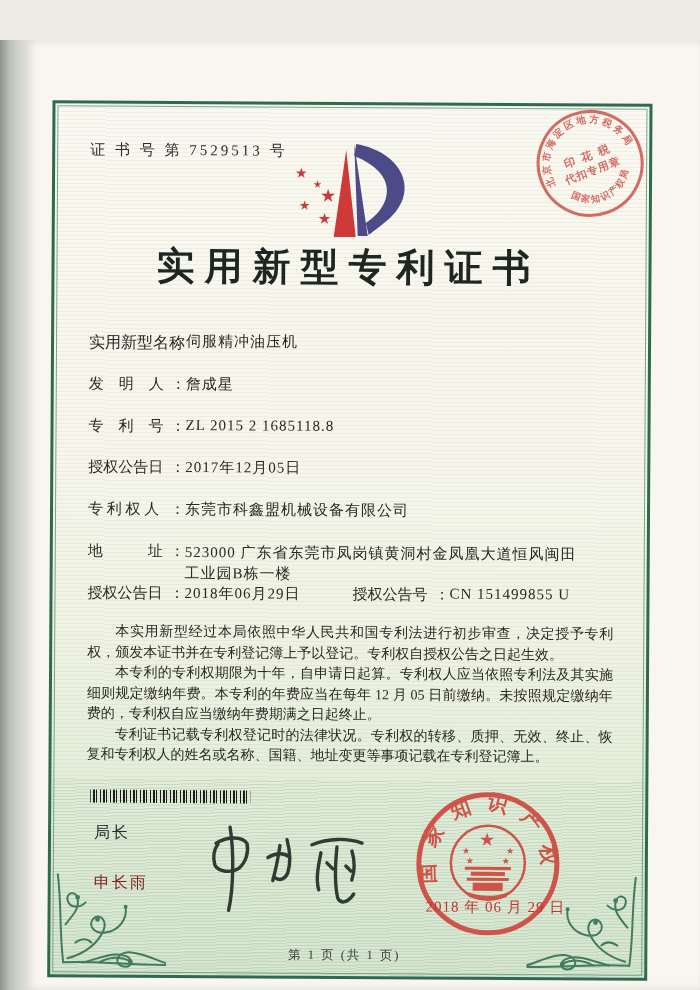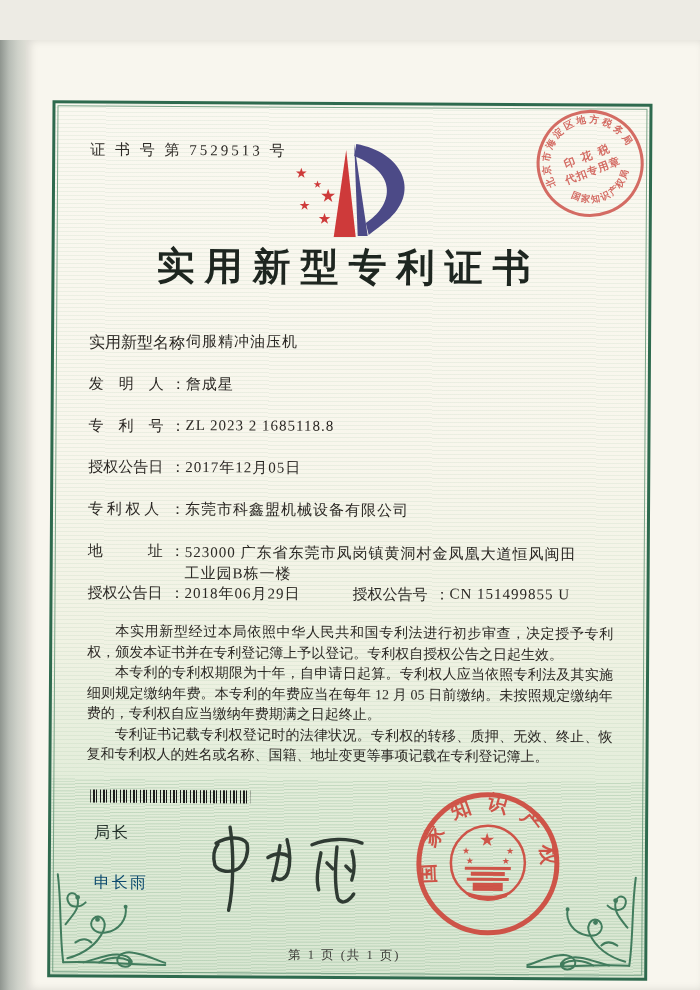--- a/index.html
+++ b/index.html
@@ -34,21 +34,21 @@
   .fvalue{display:inline-block;vertical-align:top;letter-spacing:1px;}
   .addr-lines{display:inline-block;vertical-align:top;letter-spacing:1px;line-height:21px;white-space:normal;width:430px;}
   .addr-l1,.addr-l2{display:block;}
   .pair2{position:absolute;left:265px;top:0;}
   .paras{position:absolute;left:88px;top:583px;width:526px;color:#2b2824;}
   .paras p{margin:0;font-size:14px;line-height:20.5px;text-align:justify;text-indent:2em;}
   .barcode{position:absolute;left:92px;top:751px;width:160px;height:13px;
     background:repeating-linear-gradient(90deg,#1c1c1c 0 1px,rgba(0,0,0,0) 1px 3px,#1c1c1c 3px 5px,rgba(0,0,0,0) 5px 6px,#1c1c1c 6px 7px,rgba(0,0,0,0) 7px 10px);}
   .bureau-title{position:absolute;left:96px;top:784px;font-size:16px;color:#23302a;
     font-family:"Liberation Sans","DejaVu Sans",sans-serif;letter-spacing:2px;}
-  .bureau-name{position:absolute;left:96px;top:834px;font-size:16px;color:#0c4a6e;
+  .bureau-name{position:absolute;left:96px;top:834px;font-size:16px;color:#7f1d1d;
     font-family:"Liberation Sans","DejaVu Sans",sans-serif;letter-spacing:2px;}
   .signature{position:absolute;left:196px;top:778px;width:185px;height:100px;}
   .seal{position:absolute;left:405px;top:738px;width:170px;height:170px;}
   .seal-date{position:absolute;left:428px;top:857px;width:140px;font-size:15px;color:#c2362f;
     letter-spacing:1px;white-space:nowrap;}
   .ornament{position:absolute;width:120px;height:105px;}
   .orn-left{left:56px;top:826px;}
   .orn-right{left:522px;top:826px;transform:scaleX(-1);}
   .footer{position:absolute;left:50px;top:907px;width:594px;text-align:center;
     font-size:12.5px;letter-spacing:2px;color:#3a3a36;}
@@ -84,21 +84,21 @@
 
     <div class="title">实用新型专利证书</div>
 
     <div class="fieldrow" style="top:293px">
       <span class="flabel small">实用新型名称</span><span class="fcolon">：</span><span class="fvalue">伺服精冲油压机</span>
     </div>
     <div class="fieldrow" style="top:336px">
       <span class="flabel">发　明　人</span><span class="fcolon">：</span><span class="fvalue">詹成星</span>
     </div>
     <div class="fieldrow" style="top:378px">
-      <span class="flabel">专　利　号</span><span class="fcolon">：</span><span class="fvalue">ZL 2023 2 1685118.8</span>
+      <span class="flabel">专　利　号</span><span class="fcolon">：</span><span class="fvalue">ZL 2015 2 1685118.8</span>
     </div>
     <div class="fieldrow" style="top:419px">
       <span class="flabel">授权公告日</span><span class="fcolon">：</span><span class="fvalue">2017年12月05日</span>
     </div>
     <div class="fieldrow" style="top:461px">
       <span class="flabel">专 利 权 人</span><span class="fcolon">：</span><span class="fvalue">东莞市科鑫盟机械设备有限公司</span>
     </div>
     <div class="fieldrow" style="top:503px">
       <span class="flabel">地　　　址</span><span class="fcolon">：</span><span class="addr-lines"><span class="addr-l1">523000 广东省东莞市凤岗镇黄洞村金凤凰大道恒风闽田</span><span class="addr-l2">工业园B栋一楼</span></span>
     </div>
@@ -153,20 +153,21 @@
           <text x="63" y="85" font-size="9" fill="#cd4036">★</text>
           <text x="99" y="85" font-size="9" fill="#cd4036">★</text>
           <rect x="62" y="88" width="46" height="3" fill="#cd4036"></rect>
           <rect x="68" y="93" width="34" height="4" fill="#cd4036"></rect>
           <rect x="64" y="99" width="42" height="3" fill="#cd4036"></rect>
           <rect x="70" y="104" width="30" height="8" fill="#cd4036"></rect>
           <path d="M 64 113 Q 85 121 106 113 L 104 118 Q 85 125 66 118 Z" fill="#cd4036"></path>
         </g>
       </g>
     </svg>
+    <div class="seal-date">2018 年 06 月 29 日</div>
 
     <svg class="ornament orn-left" viewBox="0 0 120 105">
       <g fill="none" stroke="#417c5d" stroke-width="2" stroke-linecap="round">
         <path d="M 4 10 C 8 40 6 70 10 98"></path>
         <path d="M 10 98 C 40 96 70 100 112 100"></path>
         <path d="M 12 60 C 20 50 26 44 24 34 C 22 26 12 28 14 36 C 16 44 26 44 32 38"></path>
         <path d="M 14 94 C 30 90 44 80 50 66 C 54 56 46 48 40 54 C 34 60 40 70 52 68 C 66 66 74 54 72 42"></path>
         <path d="M 30 98 C 46 94 62 86 74 92 C 84 98 74 106 66 100 C 60 94 68 86 80 88 C 94 90 104 96 112 98"></path>
         <path d="M 46 98 C 56 92 68 92 76 96"></path>
         <path d="M 22 78 C 28 74 34 74 38 78"></path>

